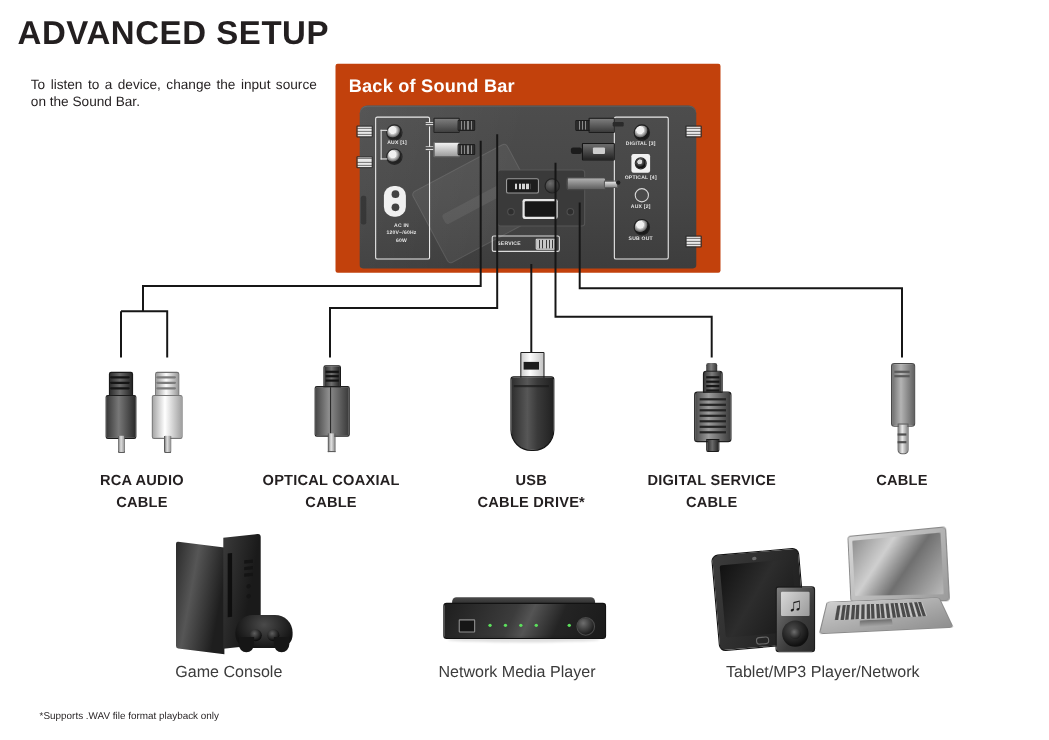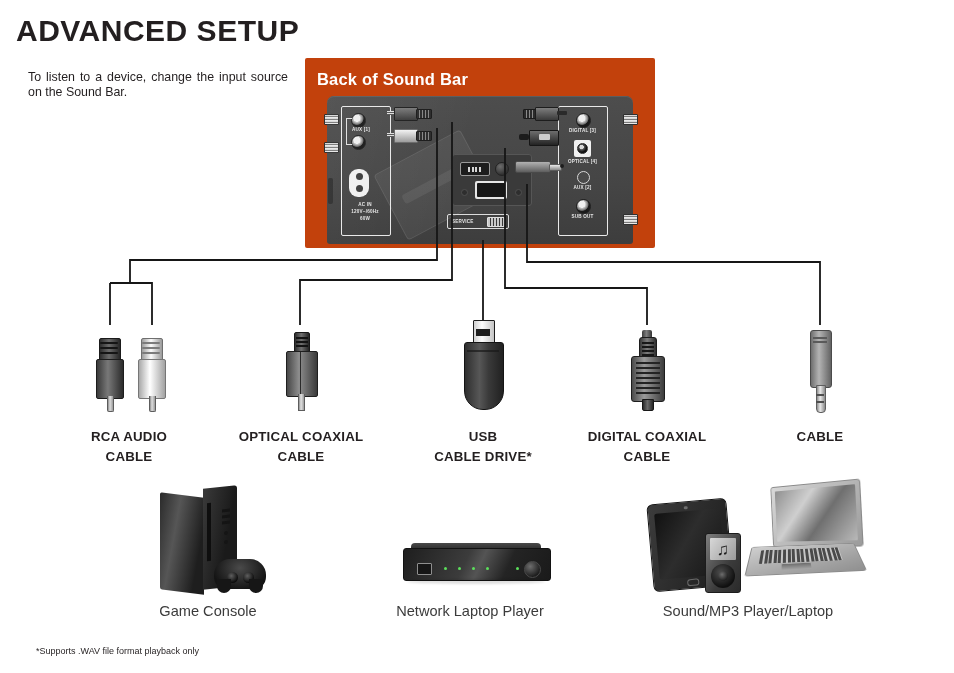--- a/index.html
+++ b/index.html
@@ -556,21 +556,21 @@
 </div>
 <div class="cable-label" style="left:206px;top:427px;">
   <div>OPTICAL COAXIAL</div>
   <div>CABLE</div>
 </div>
 <div class="cable-label" style="left:388px;top:427px;">
   <div>USB</div>
   <div>CABLE DRIVE*</div>
 </div>
 <div class="cable-label" style="left:552px;top:427px;">
-  <div>DIGITAL COAXIAL</div>
+  <div>DIGITAL SERVICE</div>
   <div>CABLE</div>
 </div>
 <div class="cable-label" style="left:725px;top:427px;">
   <div>CABLE</div>
 </div>
 
 <div id="console">
   <div class="tower-l"></div>
   <div class="tower-r"></div>
   <div class="slot"></div>
@@ -620,16 +620,16 @@
     <div class="scr">
       <span>♫</span>
     </div>
     <div class="wheel">
       <i></i>
     </div>
   </div>
 </div>
 
 <div class="device-label" style="left:78px;top:603px;">Game Console</div>
-<div class="device-label" style="left:340px;top:603px;">Network Laptop Player</div>
-<div class="device-label" style="left:618px;top:603px;">Sound/MP3 Player/Laptop</div>
+<div class="device-label" style="left:340px;top:603px;">Network Media Player</div>
+<div class="device-label" style="left:618px;top:603px;">Tablet/MP3 Player/Network</div>
 
 <div id="footnote">*Supports .WAV file format playback only</div>
 
 </body></html>

